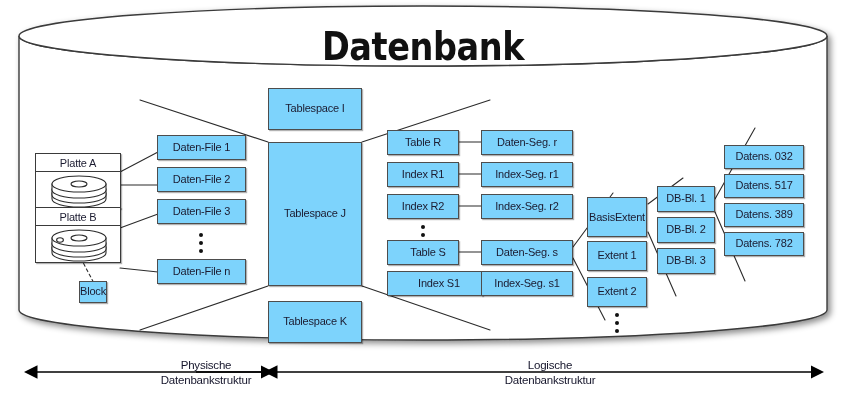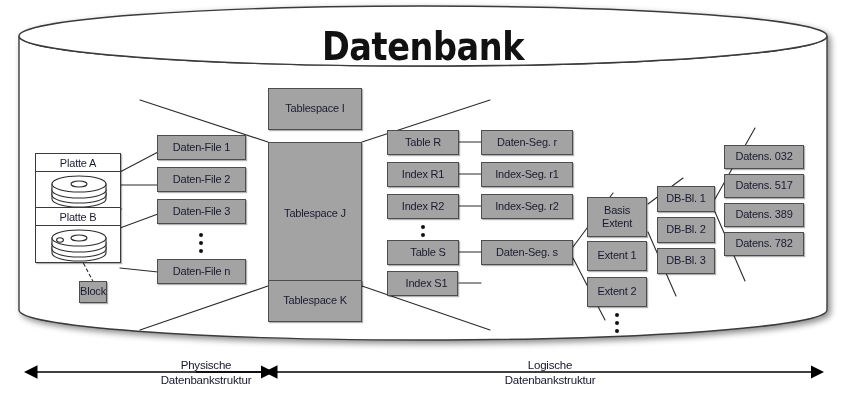--- a/index.html
+++ b/index.html
@@ -13,35 +13,35 @@
     position:relative;
     width:846px;height:414px;
     background:#ffffff;
     box-sizing:border-box;
   }
   #svgroot{position:absolute;left:0;top:0;width:846px;height:414px;}
 
   .node{
     position:absolute;
     box-sizing:border-box;
-    background:#a3a3a3;
+    background:#7dd3fc;
     border:1.3px solid #4d4d4d;
     box-shadow:1.2px 1.2px 0 rgba(0,0,0,0.30);
     color:#1b1b30;
     font-family:"Liberation Sans", sans-serif;
     font-size:11px;
     letter-spacing:-0.2px;
     display:flex;
     align-items:center;
     justify-content:center;
     text-align:center;
     line-height:1.05;
     white-space:nowrap;
   }
-  .node.two-line{flex-direction:column;line-height:1.18;}
+  .node.two-line{line-height:1.18;}
 
   .disk-box{
     position:absolute;
     box-sizing:border-box;
     background:#ffffff;
     border:1.4px solid #3a3a3a;
     box-shadow:1.2px 1.2px 0 rgba(0,0,0,0.30);
   }
   .disk-title{
     position:absolute;left:0;right:0;top:0;height:17px;
@@ -186,37 +186,38 @@
   <div class="node" style="left:157px;top:199px;width:89px;height:25px;">Daten-File 3</div>
   <div class="dots" style="left:195px;top:228px;width:12px;height:30px;">
     <i></i>
       <i></i>
       <i></i>
   </div>
   <div class="node" style="left:157px;top:259px;width:89px;height:25px;">Daten-File n</div>
 
   <div class="node" style="left:268px;top:88px;width:94px;height:42px;">Tablespace I</div>
   <div class="node" style="left:268px;top:142px;width:94px;height:144px;">Tablespace J</div>
-  <div class="node" style="left:268px;top:280px;width:94px;height:42px;">Tablespace K</div>
+  <div class="node" style="left:268px;top:301px;width:94px;height:42px;">Tablespace K</div>
 
   <div class="node" style="left:387px;top:130px;width:72px;height:25px;">Table R</div>
   <div class="node" style="left:387px;top:162px;width:72px;height:25px;">Index R1</div>
   <div class="node" style="left:387px;top:194px;width:72px;height:25px;">Index R2</div>
   <div class="dots" style="left:417px;top:222px;width:12px;height:26px;">
     <i></i>
       <i></i>
       <i></i>
   </div>
   <div class="node" style="left:387px;top:240px;width:72px;height:25px;padding-left:10px;">Table S</div>
-  <div class="node" style="left:387px;top:271px;width:71px;height:25px;padding-left:8px;">Index S1</div>
+  <div class="node" style="left:387px;top:271px;width:96px;height:25px;padding-left:8px;">Index S1</div>
 
   <div class="node" style="left:481px;top:130px;width:92px;height:25px;">Daten-Seg. r</div>
   <div class="node" style="left:481px;top:162px;width:92px;height:25px;">Index-Seg. r1</div>
   <div class="node" style="left:481px;top:194px;width:92px;height:25px;">Index-Seg. r2</div>
   <div class="node" style="left:481px;top:240px;width:92px;height:25px;">Daten-Seg. s</div>
+  <div class="node" style="left:481px;top:271px;width:92px;height:25px;">Index-Seg. s1</div>
 
   <div class="node two-line" style="left:587px;top:197px;width:60px;height:40px;">
     <span>Basis</span>
     <span>Extent</span>
   </div>
   <div class="node" style="left:587px;top:241px;width:60px;height:30px;">Extent 1</div>
   <div class="node" style="left:587px;top:277px;width:60px;height:30px;">Extent 2</div>
   <div class="dots" style="left:611px;top:310px;width:12px;height:26px;">
     <i></i>
       <i></i>

